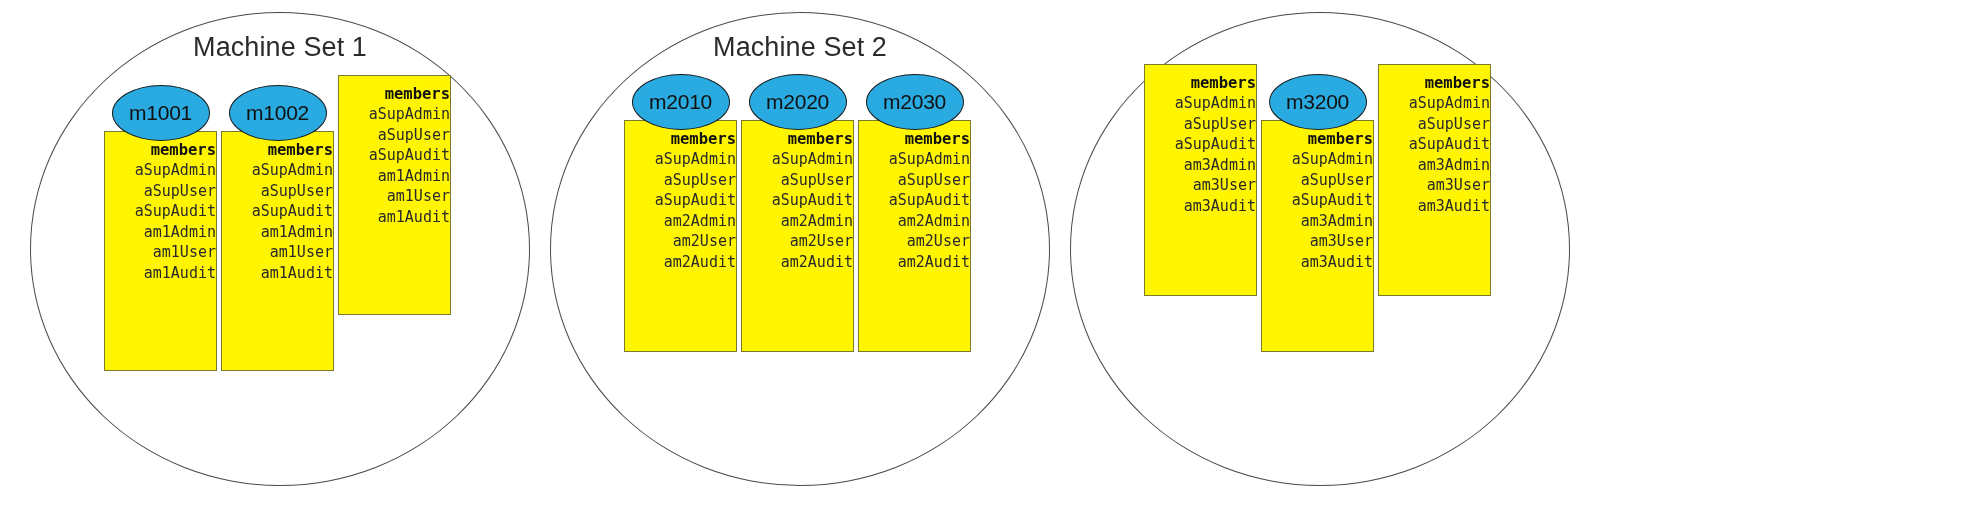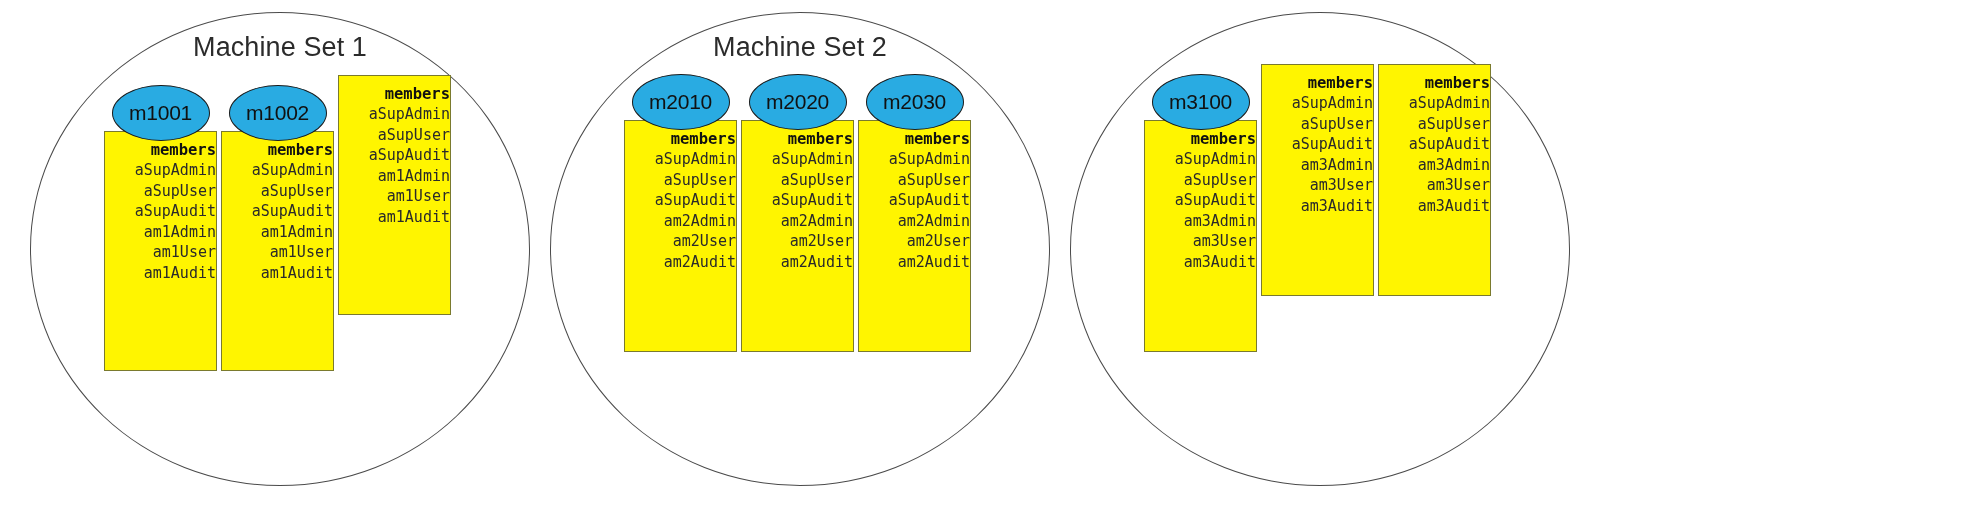--- a/index.html
+++ b/index.html
@@ -194,32 +194,32 @@
             <div class="member-item">am2User</div>
             <div class="member-item">am2Audit</div>
           </div>
         </div>
       </div>
     </div>
     <div class="set-group" style="left: 1040px;">
       <div class="set-ellipse"></div>
       <div class="nodes-row" style="top: 74px;">
         <div class="node-col">
-          <div class="node-ellipse">m3100</div>
           <div class="member-box short">
             <div class="member-title">members</div>
             <div class="member-item">aSupAdmin</div>
             <div class="member-item">aSupUser</div>
             <div class="member-item">aSupAudit</div>
             <div class="member-item">am3Admin</div>
             <div class="member-item">am3User</div>
             <div class="member-item">am3Audit</div>
           </div>
         </div>
         <div class="node-col">
+          <div class="node-ellipse">m3200</div>
           <div class="member-box short">
             <div class="member-title">members</div>
             <div class="member-item">aSupAdmin</div>
             <div class="member-item">aSupUser</div>
             <div class="member-item">aSupAudit</div>
             <div class="member-item">am3Admin</div>
             <div class="member-item">am3User</div>
             <div class="member-item">am3Audit</div>
           </div>
         </div>

